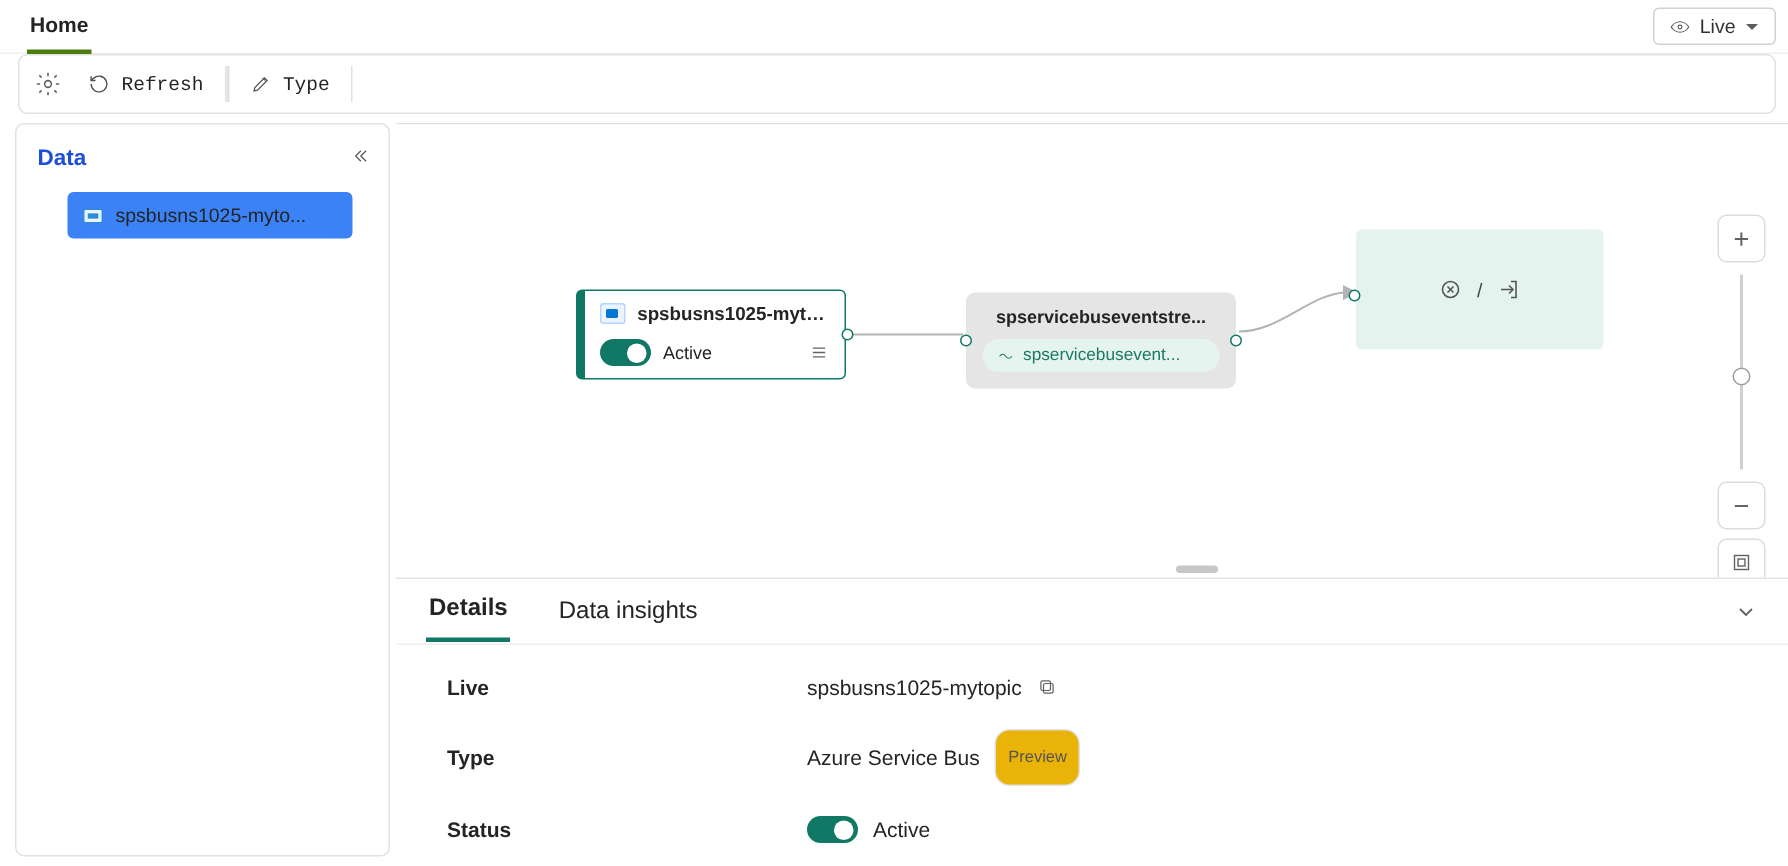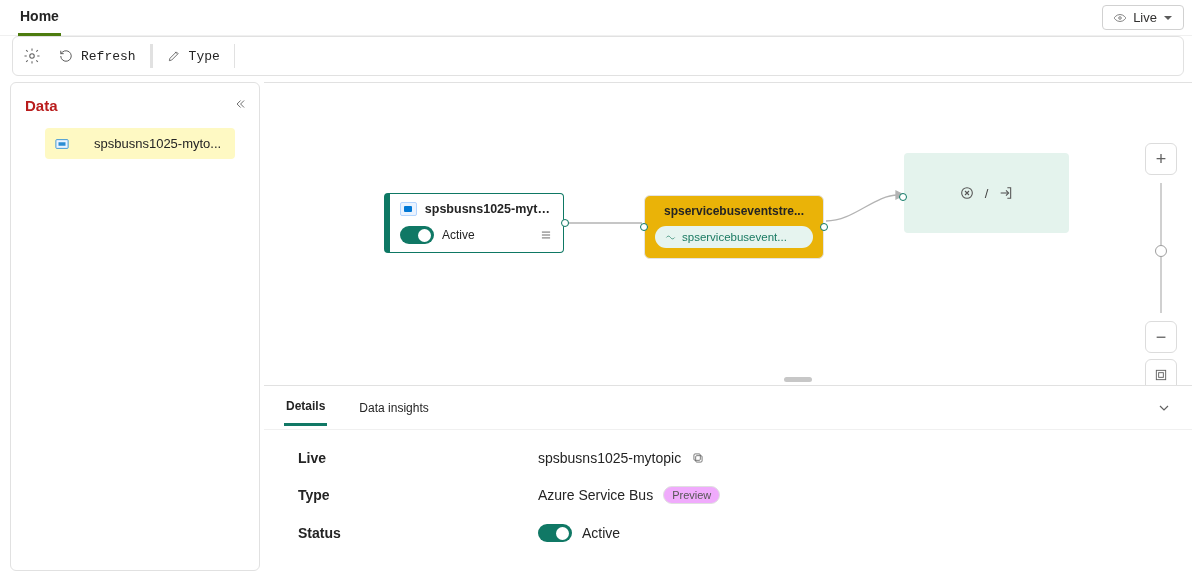--- a/index.html
+++ b/index.html
@@ -94,43 +94,43 @@
     width: 250px;
     border: 1px solid #e1e1e1;
     border-radius: 6px;
     margin: 6px 4px 6px 10px;
     padding: 10px 6px;
     position: relative;
   }
   .sidebar h2 {
     font-size: 15px;
     font-weight: 700;
-    color: #b91c1c;
+    color: #1d4ed8;
     margin: 4px 8px 14px 8px;
   }
   .sidebar .collapse {
     position: absolute;
     top: 14px;
     right: 12px;
     width: 14px; height: 14px;
     stroke: #616161; fill: none; stroke-width: 1.6;
     cursor: pointer;
   }
   .acc-header {
     display: flex; align-items: center; gap: 8px;
     padding: 6px 8px;
     font-size: 13.5px; font-weight: 400;
     cursor: pointer;
     color: #242424;
   }
   .acc-header svg { width: 11px; height: 11px; stroke:#5b5b5b; fill:none; stroke-width:2;}
   .src-item {
-    display: flex; align-items: center; gap: 25px;
+    display: flex; align-items: center; gap: 8px;
     margin: 4px 6px 27px 28px;
-    background: #fef9c3;
+    background: #3b82f6;
     border-radius: 4px;
     padding: 8px 10px;
     font-size: 13px;
     color: #242424;
     cursor: pointer;
     max-width: 190px;
     white-space: nowrap; overflow: hidden; text-overflow: ellipsis;
   }
   .src-item .sb-icon { width:14px; height:14px; fill:#0078d4; flex-shrink:0;}
 
@@ -169,21 +169,21 @@
   .toggle-label { font-size:12px; color:#242424; margin-left:8px;}
   .node-source .menu { width:14px; height:14px; stroke:#616161; stroke-width:1.6; fill:none; cursor:pointer;}
   .node-port { position:absolute; width:8px; height:8px; background:#fff; border:1.5px solid #0e7864; border-radius:50%;}
   .node-source .port-r { right:-6px; top:50%; transform:translateY(-50%);}
 
   
   .node-mid {
     position: absolute;
     left: 380px; top: 112px;
     width: 180px;
-    background:#eab308;
+    background:#e5e5e5;
     border:1px solid #e4e4e4;
     border-radius:6px;
     padding:8px 10px 10px 10px;
   }
   .node-mid .title { font-size:12px; font-weight:600; color:#242424; text-align:center; white-space:nowrap; overflow:hidden; text-overflow:ellipsis;}
   .node-mid .chip {
     margin-top:8px;
     background:#e6f4ef;
     border-radius:16px;
     padding:5px 10px;
@@ -256,34 +256,34 @@
   }
   .details-tabs {
     display:flex; align-items:center;
     height:44px;
     padding: 0 20px;
     gap: 30px;
     border-bottom:1px solid #f0f0f0;
     position:relative;
   }
   .dtab {
-    font-size:12px; color:#242424; padding: 10px 2px;
+    font-size:16px; color:#242424; padding: 10px 2px;
     cursor:pointer;
   }
   .dtab.active { font-weight:700; border-bottom:3px solid #117865;}
   .details-tabs .chev {
     position:absolute; right:20px; top:14px;
     width:16px; height:16px; stroke:#616161; fill:none; stroke-width:1.8;
     cursor:pointer;
   }
   .details-body { padding: 20px 34px;}
   .drow { display:flex; align-items:center; margin-bottom:20px; font-size:14px;}
   .drow .k { width: 240px; font-weight:600; color:#242424;}
   .drow .v { display:flex; align-items:center; gap:10px; color:#242424;}
-  .badge { font-size:11px; background:#f0abfc; border:1px solid #e0e0e0; border-radius:10px; padding:2px 8px; color:#555;}
+  .badge { font-size:11px; background:#eab308; border:1px solid #e0e0e0; border-radius:10px; padding:12px 8px; color:#555;}
   .copy-icon { width:14px; height:14px; stroke:#616161; fill:none; stroke-width:1.4; cursor:pointer;}
 
 </style>
 </head>
 <body>
 
 <div class="header-row">
   <div class="tab-home">Home</div>
   <button class="live-btn">
     <svg class="eye" viewBox="0 0 24 24">

